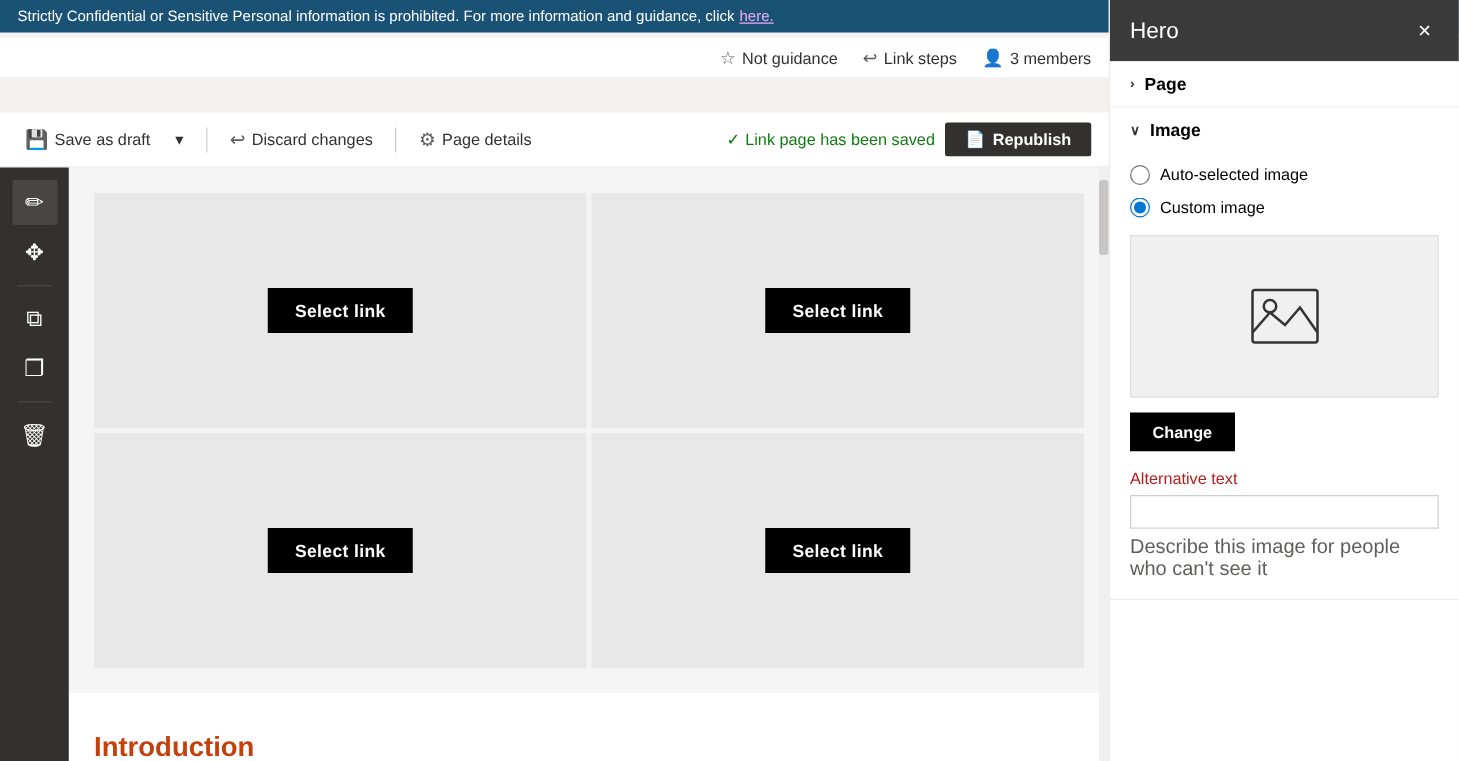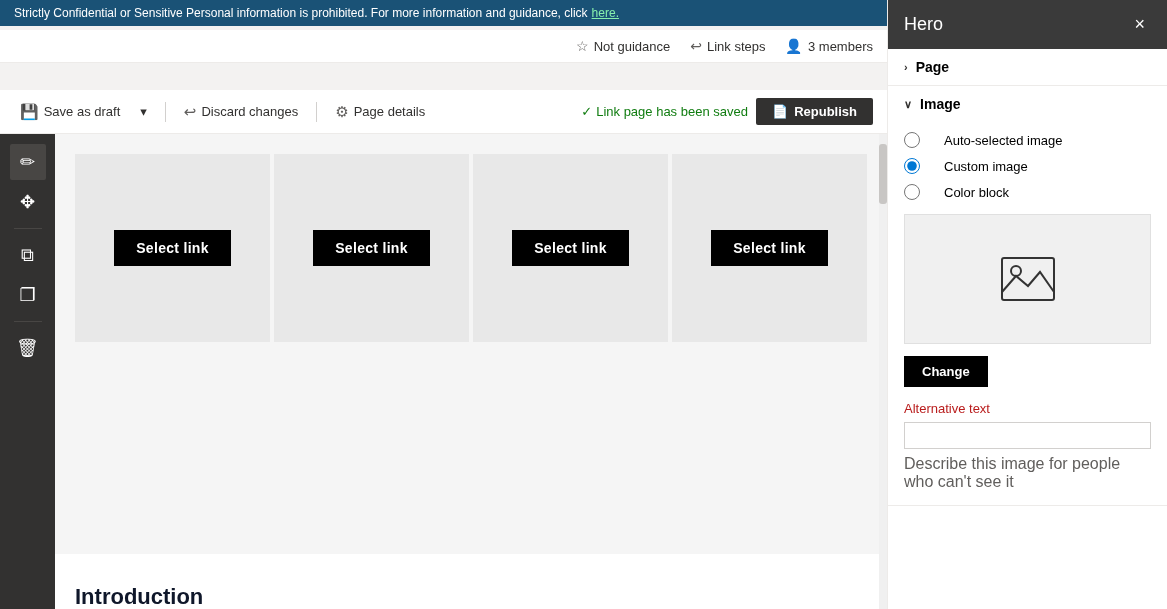--- a/index.html
+++ b/index.html
@@ -9,21 +9,21 @@
     .top-banner {
       background: #1a5276;
       color: #fff;
       font-size: 12px;
       padding: 6px 14px;
       display: flex;
       align-items: center;
       gap: 4px;
       text-align: center;
     }
-    .top-banner a { color: #86efac; text-decoration: underline; }
+    .top-banner a { color: #f0abfc; text-decoration: underline; }
 
     
     .top-actions {
       display: flex;
       align-items: center;
       justify-content: flex-end;
       padding: 8px 14px;
       gap: 20px;
       background: #fff;
       border-bottom: 1px solid #edebe9;
@@ -134,21 +134,21 @@
 
     
     .hero-area {
       padding: 10px 20px 20px 20px;
       background: #f5f5f5;
       min-height: 400px;
     }
 
     .tiles-grid {
       display: grid;
-      grid-template-columns: 1fr 1fr 1fr 1fr;
+      grid-template-columns: 1fr 1fr;
       grid-template-rows: 1fr 1fr;
       gap: 4px;
       height: 380px;
       margin-top: 10px;
     }
 
     .tile {
       background: #e8e8e8;
       display: flex;
       align-items: center;
@@ -167,21 +167,21 @@
       cursor: pointer;
       letter-spacing: 0.3px;
     }
 
     
     .intro-section {
       padding: 30px 20px 20px 20px;
       background: #fff;
     }
     .intro-title {
-      color: #0f172a;
+      color: #c2410c;
       font-size: 22px;
       font-weight: 600;
       margin-bottom: 2px;
     }
 
     
     .right-panel {
       position: absolute;
       top: 0;
       right: 0;
@@ -226,22 +226,21 @@
     .accordion-chevron { font-size: 11px; color: #323130; }
 
     .accordion-content {
       padding: 10px 16px 14px 16px;
     }
 
     
     .radio-group { display: flex; flex-direction: column; gap: 10px; margin-bottom: 14px; }
     .radio-item {
       display: flex;
-      align-items: center;
-      gap: 24px;
+      gap: 8px;
       font-size: 13px;
       cursor: pointer;
     }
     .radio-item input[type="radio"] {
       accent-color: #0078d4;
       width: 16px;
       height: 16px;
       cursor: pointer;
     }
 
@@ -435,24 +434,20 @@
       <div class="accordion-content">
         <div class="radio-group">
           <label class="radio-item">
             <input type="radio" name="image-type" style="">
             <span>Auto-selected image</span>
           </label>
           <label class="radio-item">
             <input type="radio" name="image-type" checked="" style="">
             <span>Custom image</span>
           </label>
-          <label class="radio-item">
-            <input type="radio" name="image-type" style="">
-            <span>Color block</span>
-          </label>
         </div>
 
         
         <div class="image-placeholder">
           <svg class="image-icon" viewBox="0 0 60 50" fill="none" stroke="#333" stroke-width="2">
             <rect x="4" y="4" width="52" height="42" rx="2"></rect>
             <circle cx="18" cy="17" r="5"></circle>
             <polyline points="4,38 18,22 30,32 42,18 56,38"></polyline>
           </svg>
         </div>

